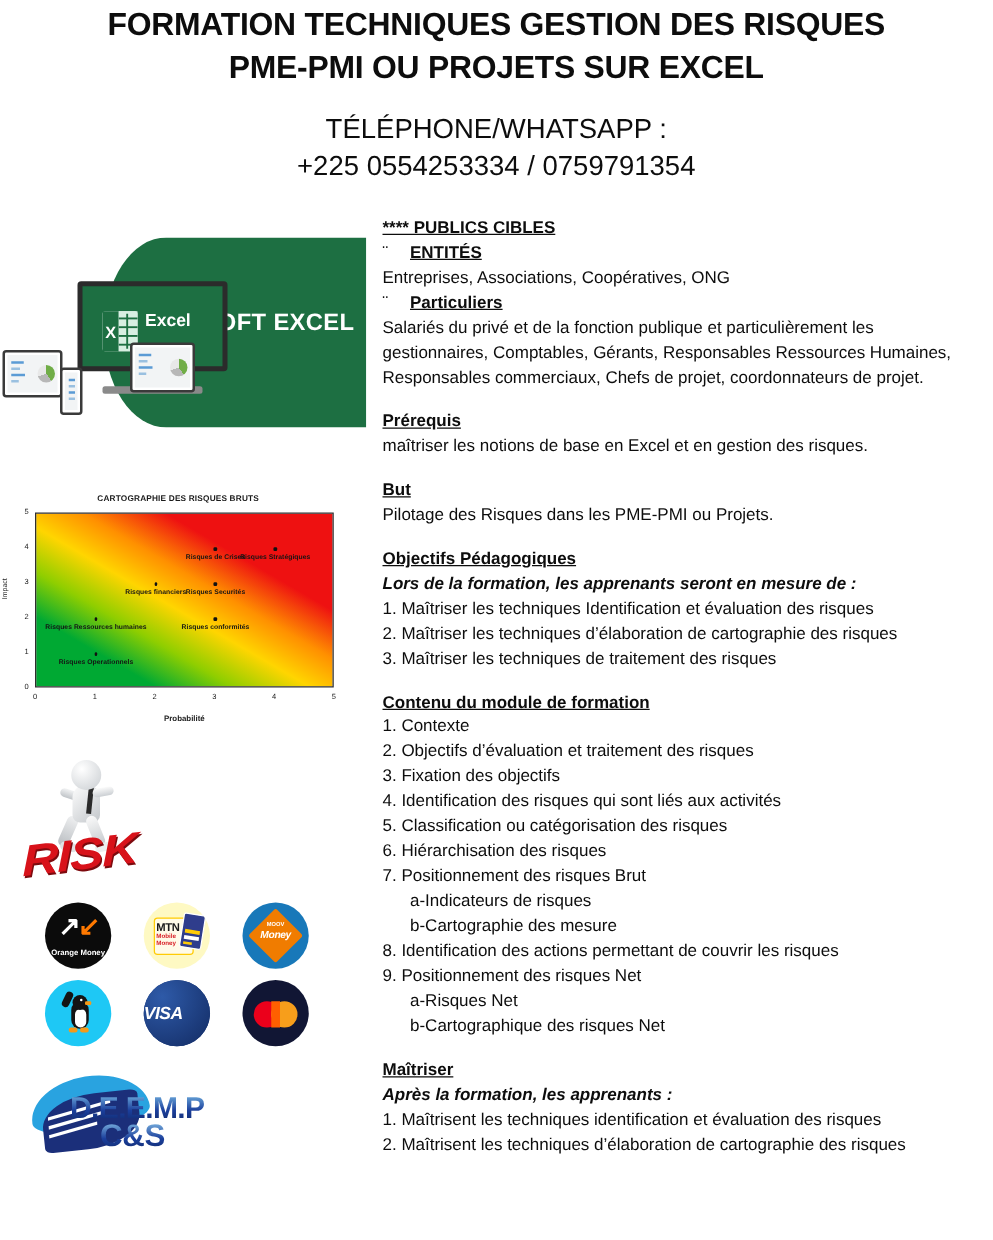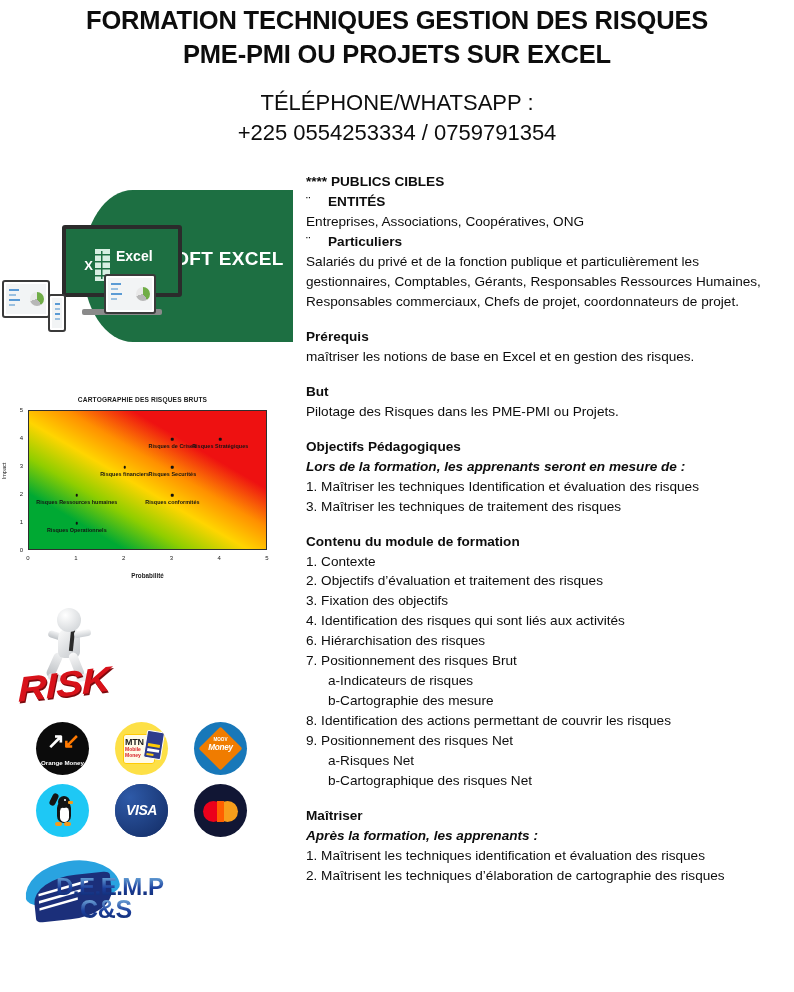--- a/index.html
+++ b/index.html
@@ -52,21 +52,21 @@
   }
   .col-right {
     position: absolute;
     left: 306px;
     top: 0;
     width: 480px;
   }
 
   
   .txt { font-size: 13.6px; line-height: 1.47; }
-  .b { font-weight: bold; }
+  .b { font-weight: bold; text-decoration: underline; }
   .bi { font-weight: bold; font-style: italic; }
   .sect { margin-bottom: 0; }
   .gap { height: 15px; }
   .bullet-mark {
     display: inline-block;
     width: 22px;
     font-size: 13.6px;
     vertical-align: top;
   }
   .sub-item { padding-left: 22px; }
@@ -410,21 +410,21 @@
   .om-arrow-w { color: #ffffff; }
   .om-text {
     position: absolute;
     left: 0; bottom: 9px;
     width: 53px;
     text-align: center;
     color: #ffffff;
     font-size: 6.2px;
     font-weight: bold;
   }
-  .ic-mtn { background: #fde047; }
+  .ic-mtn { background: #fef9c3; }
   .mtn-card {
     position: absolute;
     left: 8px; top: 12px;
     width: 30px; height: 28px;
     background: #fffbe8;
     border: 1.6px solid #ffcb05;
     border-radius: 3px;
   }
   .mtn-t1 {
     position: absolute; left: 10px; top: 15px;
@@ -541,21 +541,21 @@
     content: "";
     position: absolute;
     left: -6px; top: -6px;
     width: 65px; height: 65px;
     border-radius: 50%;
     background: radial-gradient(circle at 32% 30%, #2e5aa8 0%, #16316c 75%);
   }
   .visa-t {
     position: absolute;
     left: 0; top: 18px;
-    width: 53px;
+    width: 30px;
     text-align: center;
     color: #ffffff;
     font-size: 14px;
     font-weight: bold;
     font-style: italic;
     letter-spacing: -0.4px;
   }
   .ic-mc { background: #111634; }
   .mc-r {
     position: absolute;
@@ -814,33 +814,35 @@
       <div>Pilotage des Risques dans les PME-PMI ou Projets.</div>
     </div>
 
     <div class="gap"></div>
 
     <div class="sect">
       <div class="b"> Objectifs Pédagogiques</div>
       <div class="bi">Lors de la formation, les apprenants seront en mesure de :</div>
       <div id="objectifs-list">
           <div>1. Maîtriser les techniques Identification et évaluation des risques</div>
+          <div>2. Maîtriser les techniques d’élaboration de cartographie des risques</div>
           <div>3. Maîtriser les techniques de traitement des risques</div>
         </div>
     </div>
 
     <div class="gap"></div>
 
     <div class="sect">
       <div class="b">Contenu du module de formation</div>
       <div id="contenu-list">
           <div>1. Contexte</div>
           <div>2. Objectifs d’évaluation et traitement des risques</div>
           <div>3. Fixation des objectifs</div>
           <div>4. Identification des risques qui sont liés aux activités</div>
+          <div>5. Classification ou catégorisation des risques</div>
           <div>6. Hiérarchisation des risques</div>
           <div>7. Positionnement des risques Brut</div>
           <div class="sub-item">a-Indicateurs de risques</div>
           <div class="sub-item">b-Cartographie des mesure</div>
           <div>8. Identification des actions permettant de couvrir les risques</div>
           <div>9. Positionnement des risques Net</div>
           <div class="sub-item">a-Risques Net</div>
           <div class="sub-item">b-Cartographique des risques Net</div>
         </div>
     </div>

